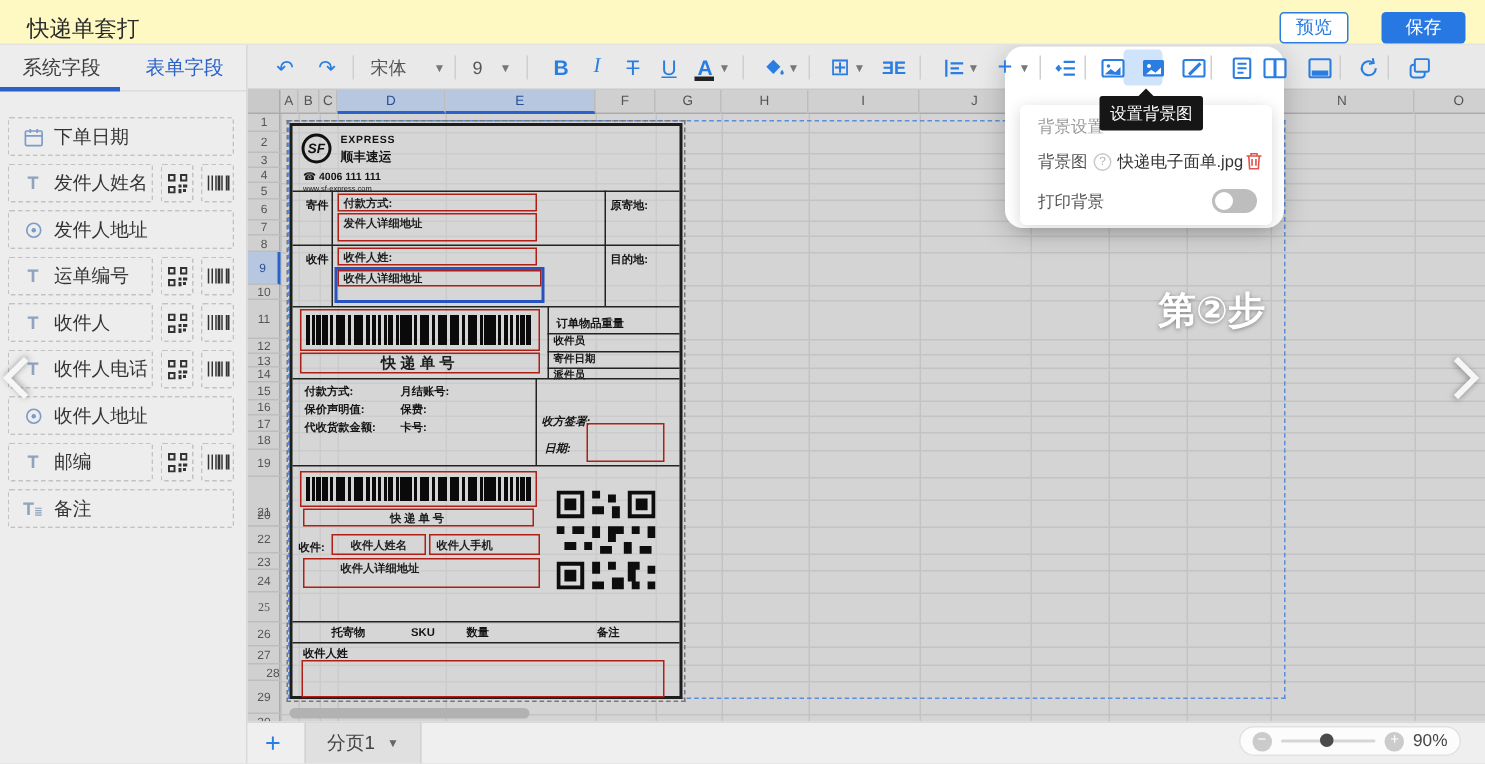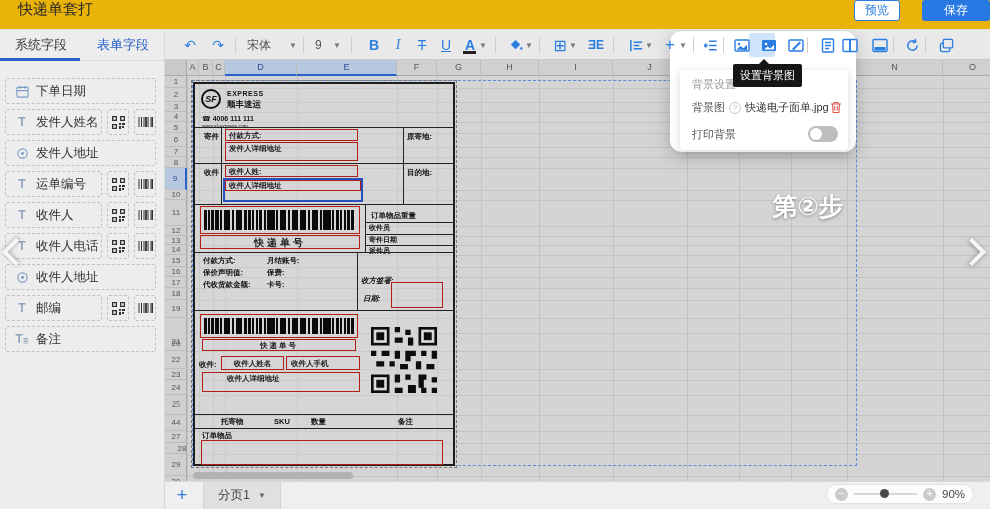--- a/index.html
+++ b/index.html
@@ -1,24 +1,24 @@
 <!DOCTYPE html>
 <html><head>
 <meta charset="utf-8">
 <style>
 *{margin:0;padding:0;box-sizing:border-box}
 body{font-family:"Liberation Sans","DejaVu Sans",sans-serif;background:#fff}
 .app{position:relative;width:990px;height:509px;overflow:hidden;background:#d4d4d4}
 
-.hdr{position:absolute;left:0;top:0;width:990px;height:30px;background:#eab308;border-bottom:1px solid #e3e3e3;display:flex;align-items:flex-start;z-index:7}
+.hdr{position:absolute;left:0;top:0;width:990px;height:30px;background:#fef9c3;border-bottom:1px solid #e3e3e3;display:flex;align-items:flex-end;z-index:7}
 .hdr-title{margin-left:18px;font-size:15px;font-weight:500;color:#2b2b2b}
 .hdr-sp{flex:1}
 .btn{height:21px;border-radius:3px;font-size:12px;display:flex;align-items:center;justify-content:center;cursor:pointer}
 .btn-preview{width:46px;border:1px solid #2a7de1;color:#2a7de1;background:#fff;margin-right:22px}
-.btn-save{width:68px;background:#2878e4;color:#fff;}
+.btn-save{width:56px;background:#2878e4;color:#fff;margin-right:13px}
 
 .sidebar{position:absolute;left:0;top:30px;width:165px;bottom:0;background:#ededed;border-right:1px solid #d8d8d8;z-index:6}
 .sb-tabs{display:flex;height:31px;border-bottom:1px solid #dcdcdc;position:relative}
 .sb-tab{flex:1;display:flex;align-items:center;justify-content:center;font-size:13px;color:#3c3c3c;cursor:pointer}
 .sb-tab.active{color:#2a62c9}
 .sb-underline{position:absolute;left:0;bottom:-1px;width:80px;height:3px;background:#2a62c9}
 .sb-items{padding:17px 8px 0 5px}
 .sb-row{display:flex;gap:5px;margin-bottom:5px}
 .sb-item{flex:1;height:26px;border:1px dashed #c2c2c2;border-radius:2px;display:flex;align-items:center;cursor:pointer}
 .sb-ico{width:14px;margin:0 7px 0 9px;display:flex;align-items:center;justify-content:center;color:#8fa3bd;font-weight:bold;font-size:12px}
@@ -434,21 +434,21 @@
       <div class="wb-red" style="left:26px;top:272px;width:63px;height:14px;text-align:center;line-height:13px">收件人姓名</div>
       <div class="wb-red" style="left:91px;top:272px;width:74px;height:14px;line-height:13px;padding-left:4px">收件人手机</div>
       <div class="wb-red" style="left:7px;top:288px;width:158px;height:20px;padding:1px 0 0 24px">收件人详细地址</div>
 
       <div class="wb-line" style="top:330px"></div>
       <div class="wb-lbl" style="left:26px;top:333px">托寄物</div>
       <div class="wb-lbl" style="left:79px;top:333px">SKU</div>
       <div class="wb-lbl" style="left:116px;top:333px">数量</div>
       <div class="wb-lbl" style="left:203px;top:333px">备注</div>
       <div class="wb-line" style="top:344px"></div>
-      <div class="wb-lbl" style="left:7px;top:347px">订单物品</div>
+      <div class="wb-lbl" style="left:7px;top:347px">收件人姓</div>
       <div class="wb-red" style="left:6px;top:356px;width:242px;height:25px;border-width:1.5px"></div>
     </div>
 
     <div id="step">
       <div class="l1">第②步</div>
     </div>
 
     <div id="hscroll"></div>
   <div class="grid-vline" style="left: 22px;"></div>
       <div class="col-header" style="left: 22px; width: 12px;">A</div>
@@ -523,21 +523,21 @@
       <div class="row-header" style="top: 273px; height: 18px; line-height: 18px; font-size: 8px;">21</div>
       <div class="grid-hline" style="top: 291px;"></div>
       <div class="row-header" style="top: 291px; height: 18px; line-height: 18px; font-size: 8px;">22</div>
       <div class="grid-hline" style="top: 309px;"></div>
       <div class="row-header" style="top: 309px; height: 11px; line-height: 11px; font-size: 8px;">23</div>
       <div class="grid-hline" style="top: 320px;"></div>
       <div class="row-header" style="top: 320px; height: 15px; line-height: 15px; font-size: 8px;">24</div>
       <div class="grid-hline" style="top: 335px;"></div>
       <div class="row-header" style="top: 335px; height: 20px; line-height: 20px; font-size: 8px; font-family: Liberation Serif, serif;">25</div>
       <div class="grid-hline" style="top: 355px;"></div>
-      <div class="row-header" style="top: 355px; height: 16px; line-height: 16px; font-size: 8px;">44</div>
+      <div class="row-header" style="top: 355px; height: 16px; line-height: 16px; font-size: 8px;">26</div>
       <div class="grid-hline" style="top: 371px;"></div>
       <div class="row-header" style="top: 371px; height: 12px; line-height: 12px; font-size: 8px;">27</div>
       <div class="grid-hline" style="top: 383px;"></div>
       <div class="row-header" style="top: 383px; height: 11px; line-height: 11px; font-size: 8px; padding-left: 12px;">28</div>
       <div class="grid-hline" style="top: 394px;"></div>
       <div class="row-header" style="top: 394px; height: 22px; line-height: 22px; font-size: 8px;">29</div>
       <div class="grid-hline" style="top: 416px;"></div>
       <div class="row-header" style="top: 416px; height: 12px; line-height: 12px; font-size: 8px;">30</div>
       <div class="corner"></div>
     </div>

